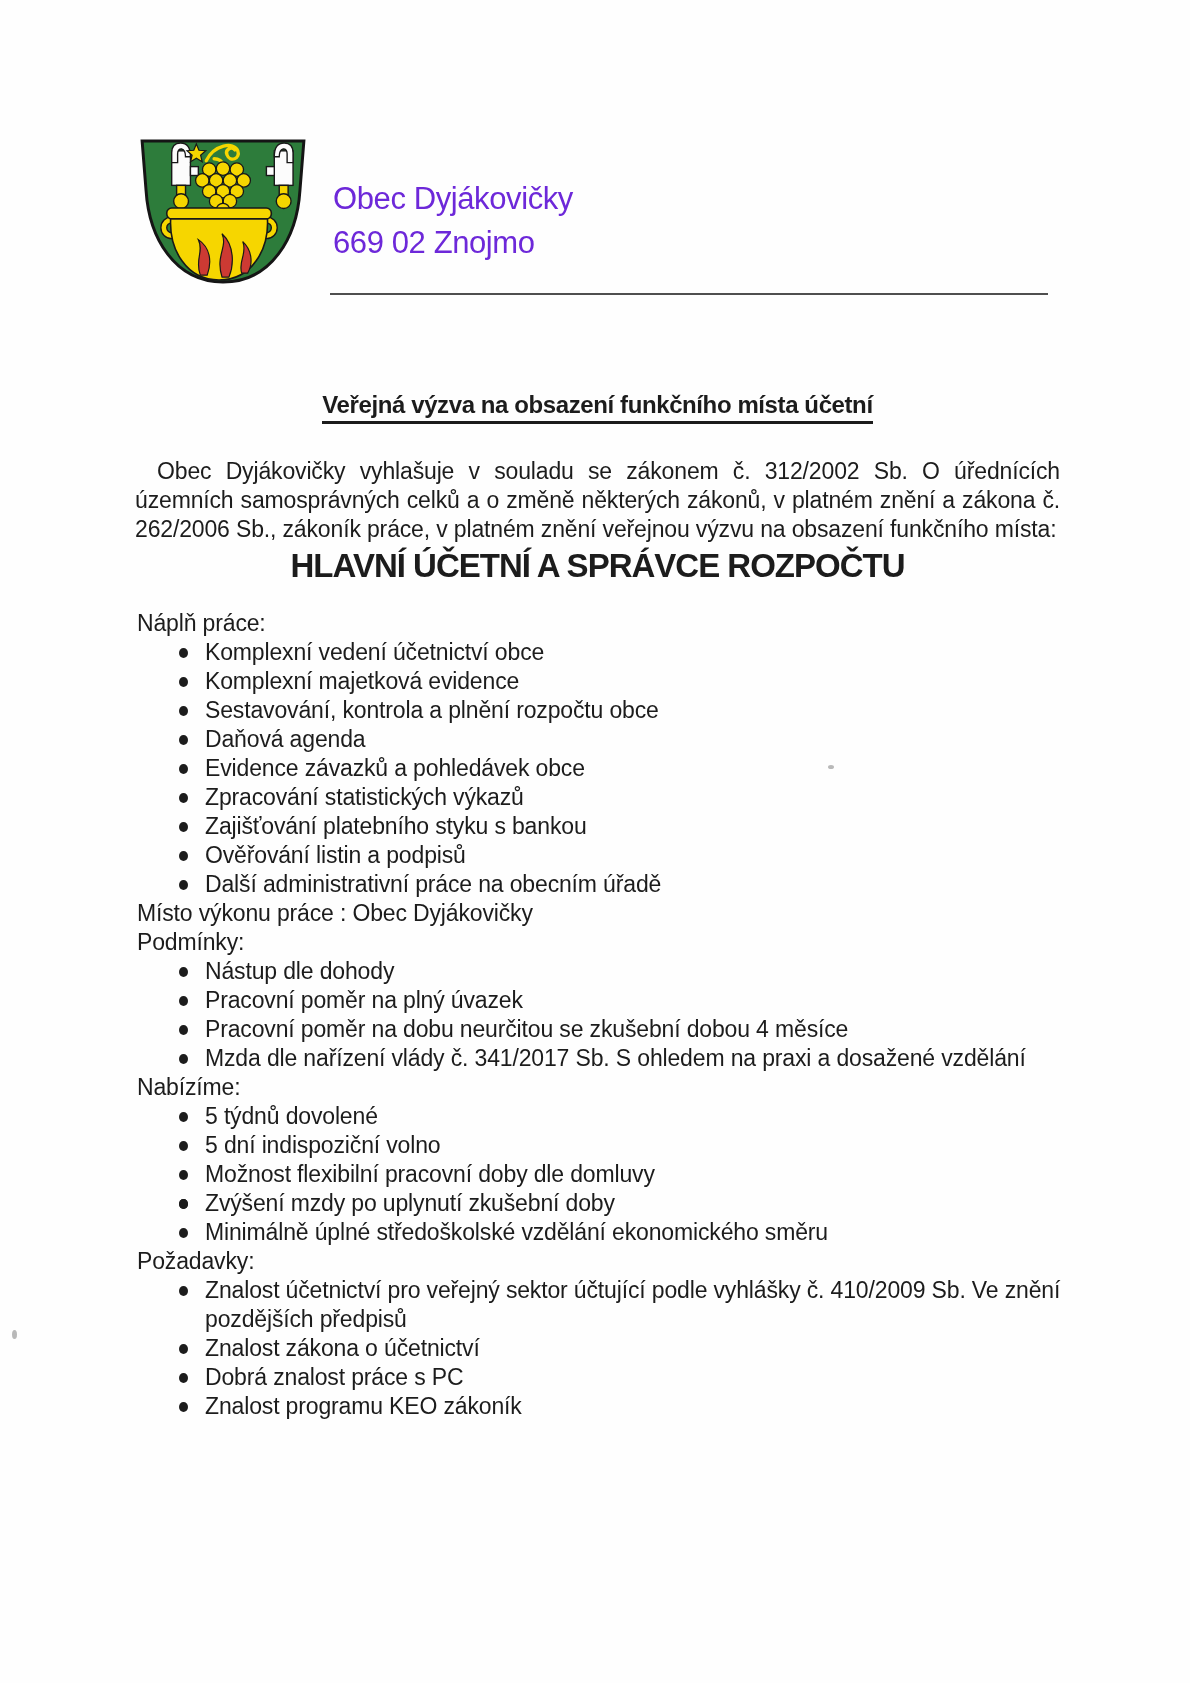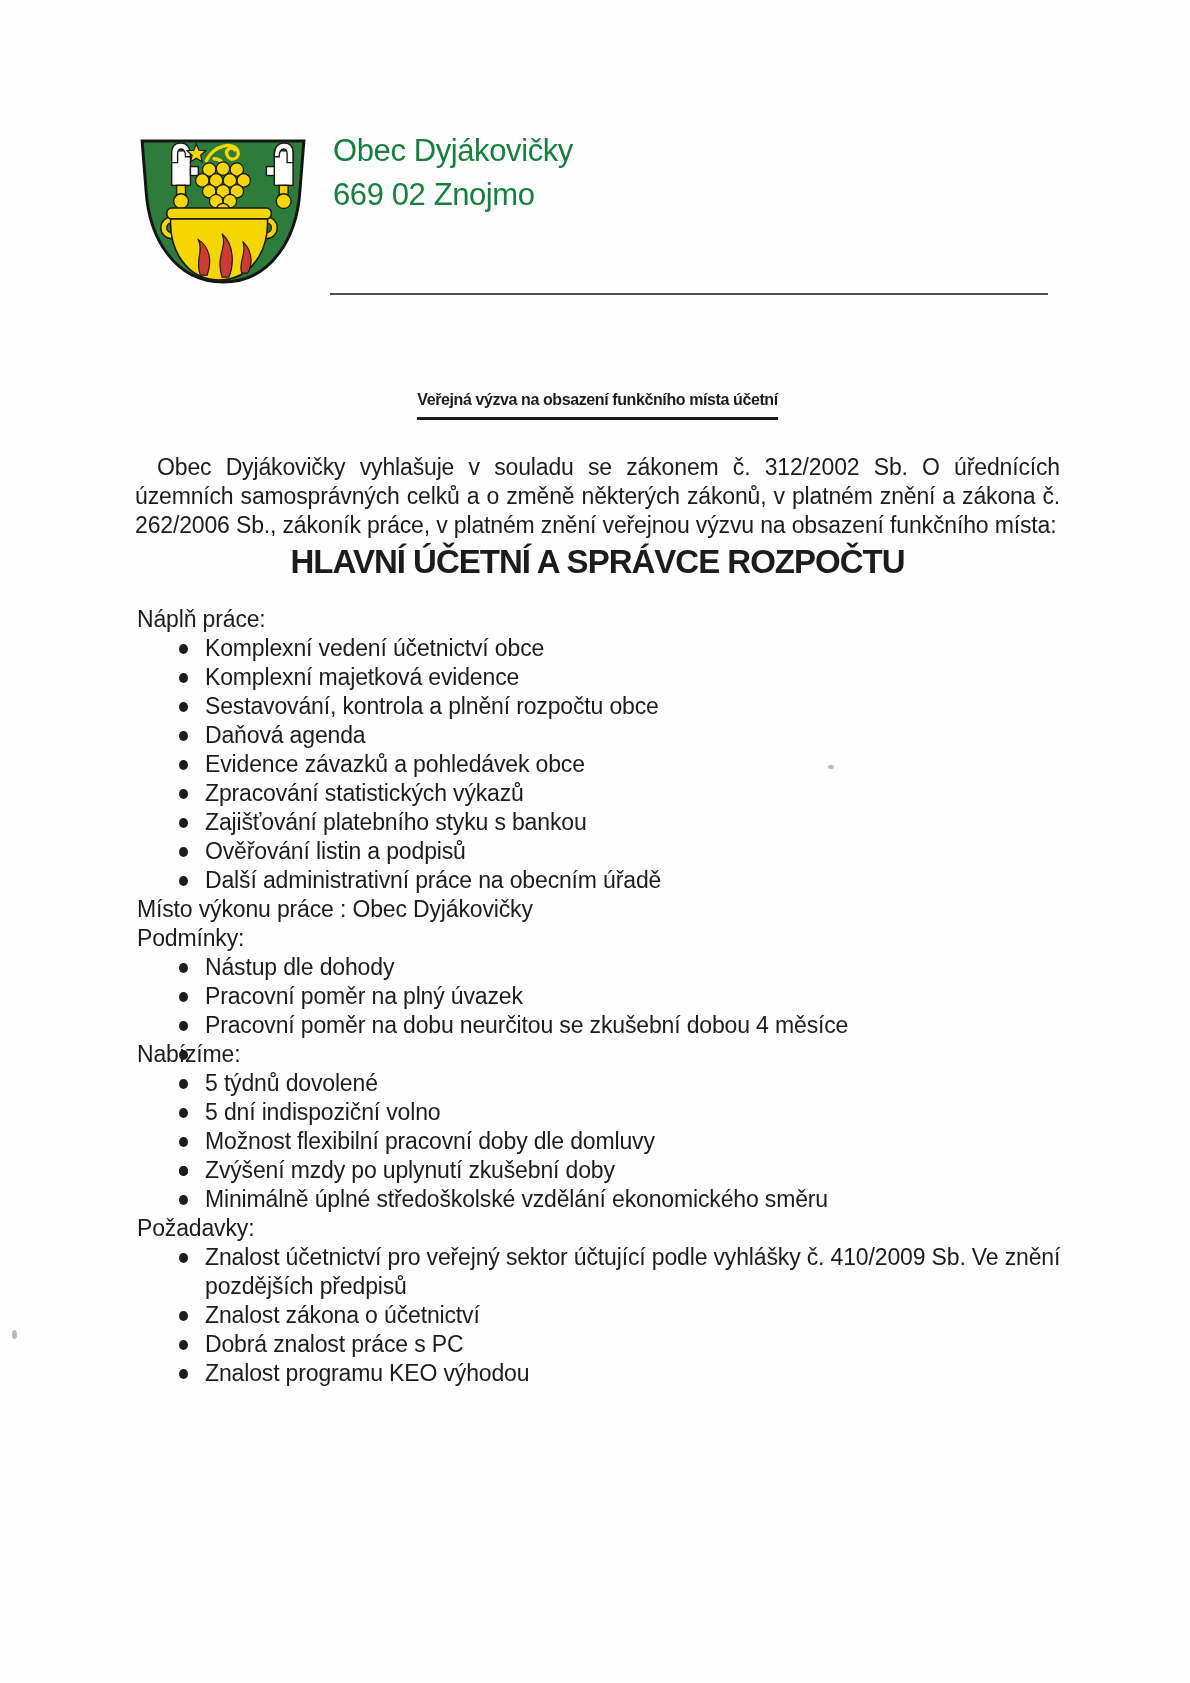--- a/index.html
+++ b/index.html
@@ -9,28 +9,28 @@
     margin:0 auto;
     background:#fefefe;
     overflow:hidden;
     font-family:"Liberation Sans", sans-serif;
     color:#1c1c1c;
   }
   
   .header { display:flex; align-items:flex-start; padding:126px 0 0 138px; }
   .crest { width:170px; height:146px; margin-top:13px; flex:0 0 auto; }
   .header-text { margin-left:25px; padding-top:3px; font-size:31px; line-height:44px;
-                 letter-spacing:-0.4px; color:#15803d; font-weight:500; }
+                 letter-spacing:-0.4px; color:#6d28d9; font-weight:500;margin-top:48px; }
   .header-rule { border:0; border-top:2px solid #4f4f4f; margin:8px 0 0 330px; width:718px; }
 
   
   .doc-title-wrap { margin:96px 0 0 135px; width:925px; padding-right:78px;
                     box-sizing:content-box; text-align:center; }
-  .doc-title { display:inline-block; font-size:16px; font-weight:700; letter-spacing:-0.4px;
-               border-bottom:3px solid #1c1c1c; padding-bottom:8px; }
+  .doc-title { display:inline-block; font-size:24px; font-weight:700; letter-spacing:-0.4px;
+               border-bottom:3px solid #1c1c1c; padding-bottom:2px; }
 
   
   .intro { margin:33px 0 0 135px; width:925px; font-size:23px; line-height:29px;
            letter-spacing:-0.15px; text-align:justify; text-indent:22px; }
 
   
   .position-title-wrap { margin:3px 0 0 135px; width:925px; padding-right:70px; text-align:center; }
   .position-title { font-size:33px; font-weight:700; letter-spacing:-1px; }
 
   
@@ -207,20 +207,21 @@
         <span>Pracovní poměr na plný úvazek</span>
       </div>
 
       <div class="block block-bullet">
         <span class="dot"></span>
         <span>Pracovní poměr na dobu neurčitou se zkušební dobou 4 měsíce</span>
       </div>
 
       <div class="block block-bullet">
         <span class="dot"></span>
+        <span>Mzda dle nařízení vlády č. 341/2017 Sb. S ohledem na praxi a dosažené vzdělání</span>
       </div>
 
       <div class="block block-label">
         
         <span>Nabízíme:</span>
       </div>
 
       <div class="block block-bullet">
         <span class="dot"></span>
         <span>5 týdnů dovolené</span>
@@ -265,19 +266,19 @@
         <span>Znalost zákona o účetnictví</span>
       </div>
 
       <div class="block block-bullet">
         <span class="dot"></span>
         <span>Dobrá znalost práce s PC</span>
       </div>
 
       <div class="block block-bullet">
         <span class="dot"></span>
-        <span>Znalost programu KEO výhodou</span>
+        <span>Znalost programu KEO zákoník</span>
       </div>
     </div>
 
   <span class="speck speck1"></span>
   <span class="speck speck2"></span>
 </div>
 
 </body></html>

